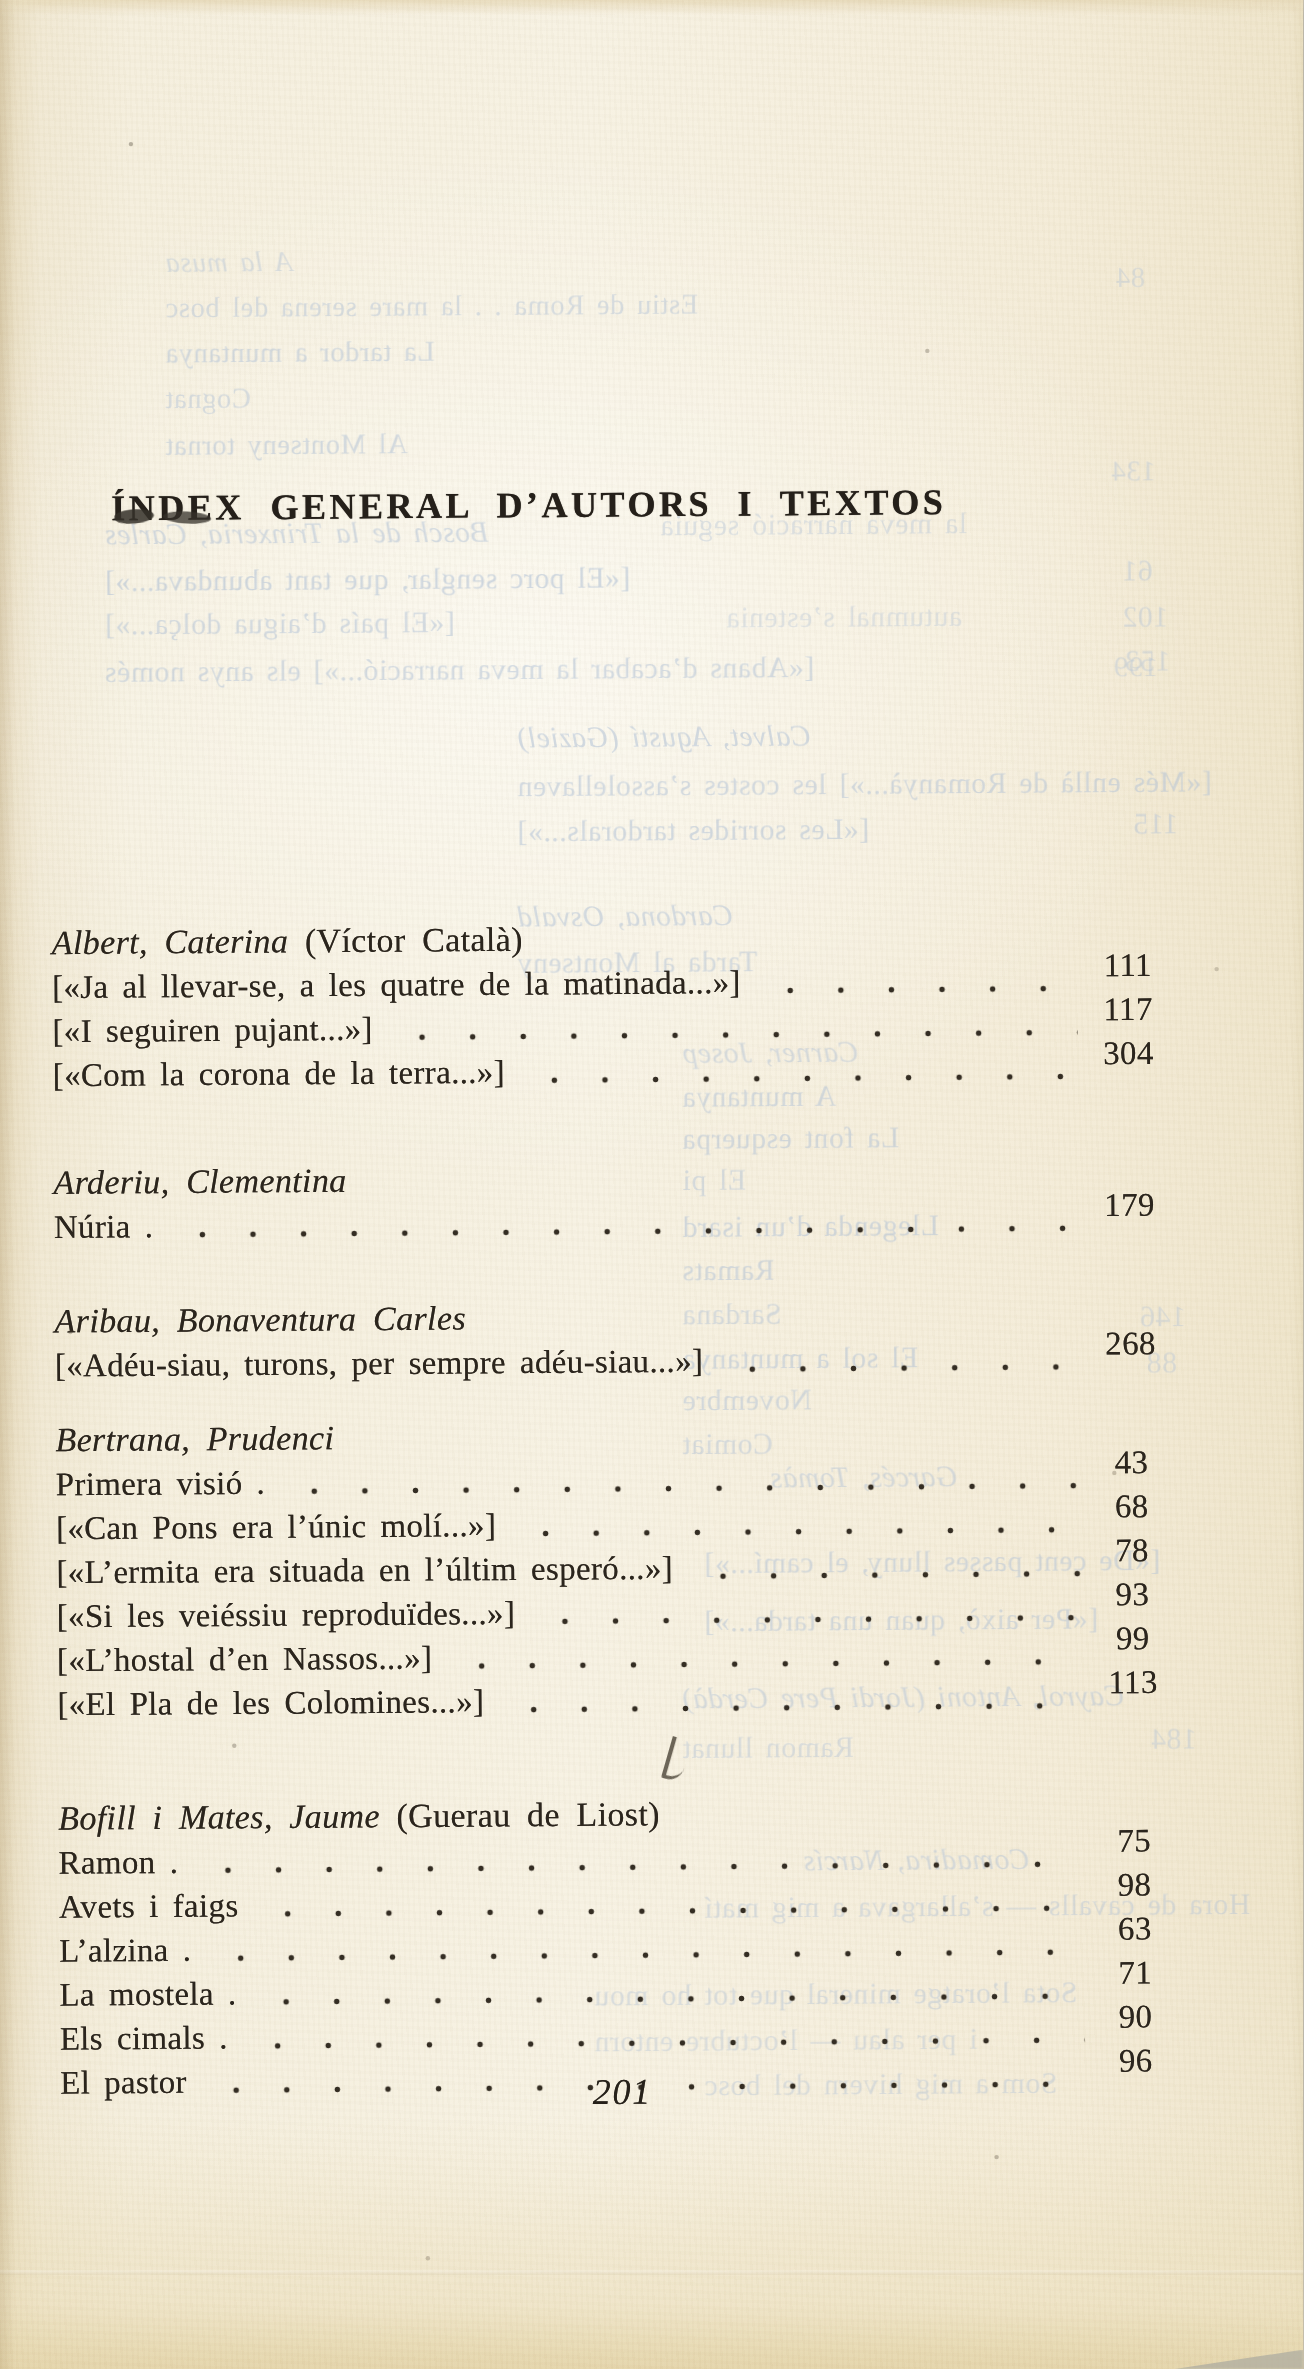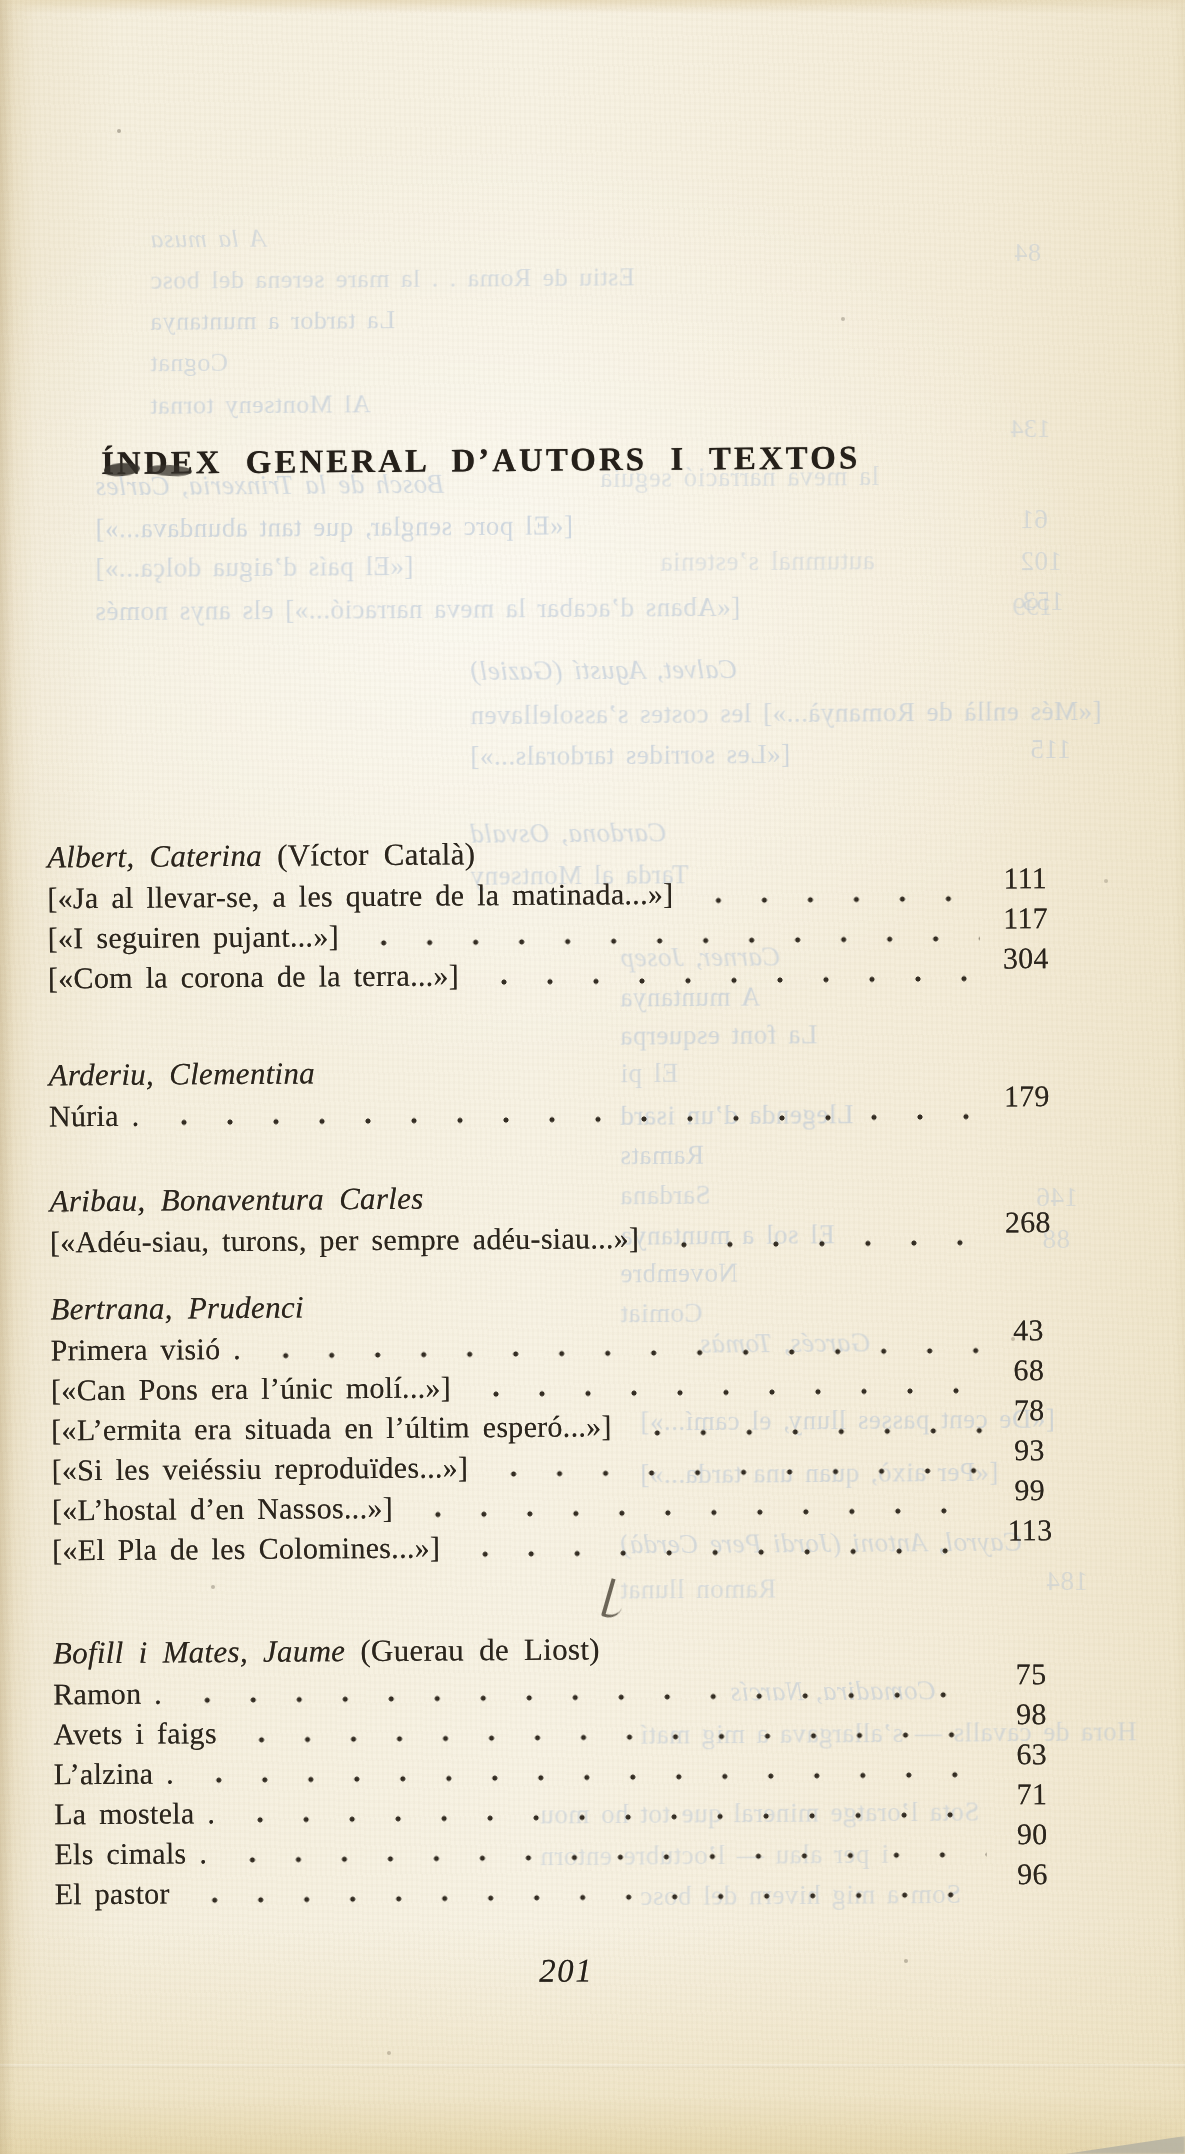--- a/index.html
+++ b/index.html
@@ -72,21 +72,21 @@
     background-size:46px 10px;
     background-repeat:repeat-x;
     background-position:8px calc(100% - 8px);
   }
   .enum{
     flex:0 0 72px;text-align:center;
     transform:translateY(-13px);
     white-space:nowrap;
   }
   #folio{
-    position:absolute;left:528px;top:1956px;
+    position:absolute;left:528px;top:1888px;
     font-size:33px;font-style:italic;letter-spacing:1.5px;
     color:#26211a;text-shadow:0 0 .6px rgba(43,37,29,.7);text-align:center;
   }
   
   .smudge{position:absolute;background:#35312a;filter:blur(.6px);opacity:.85;}
   #smudge-1{left:104px;top:463px;width:36px;height:13px;border-radius:45% 55% 50% 50%;transform:rotate(-5deg);}
   #smudge-2{left:148px;top:465px;width:44px;height:11px;border-radius:50%;transform:rotate(3deg);opacity:.75;}
   #squiggle{
     position:absolute;left:606px;top:1580px;width:14px;height:36px;
     border-left:4px solid #4a4336;border-bottom:3px solid #4a4336;

